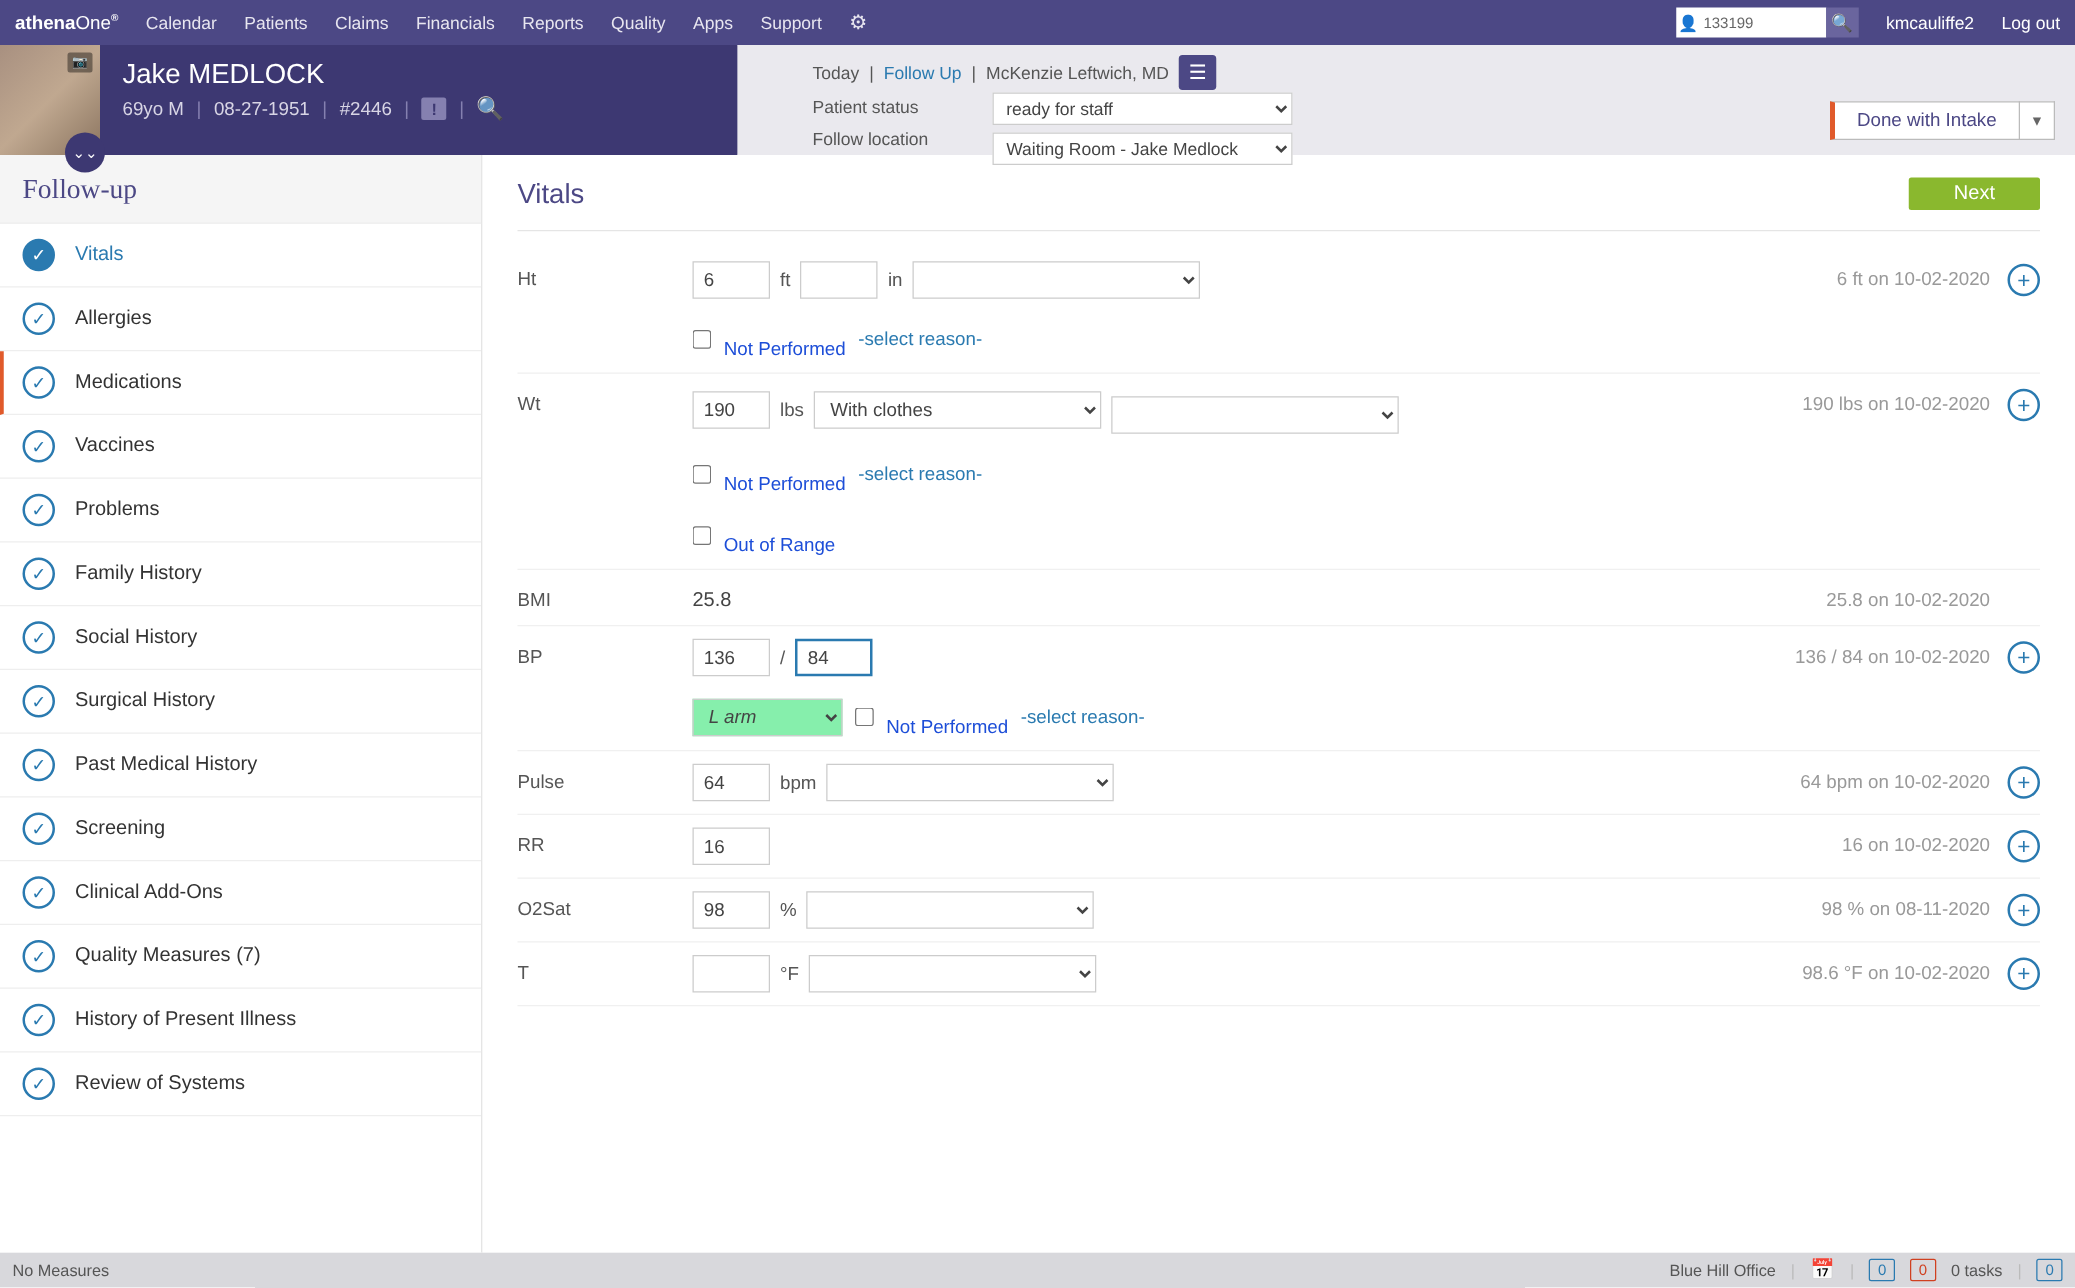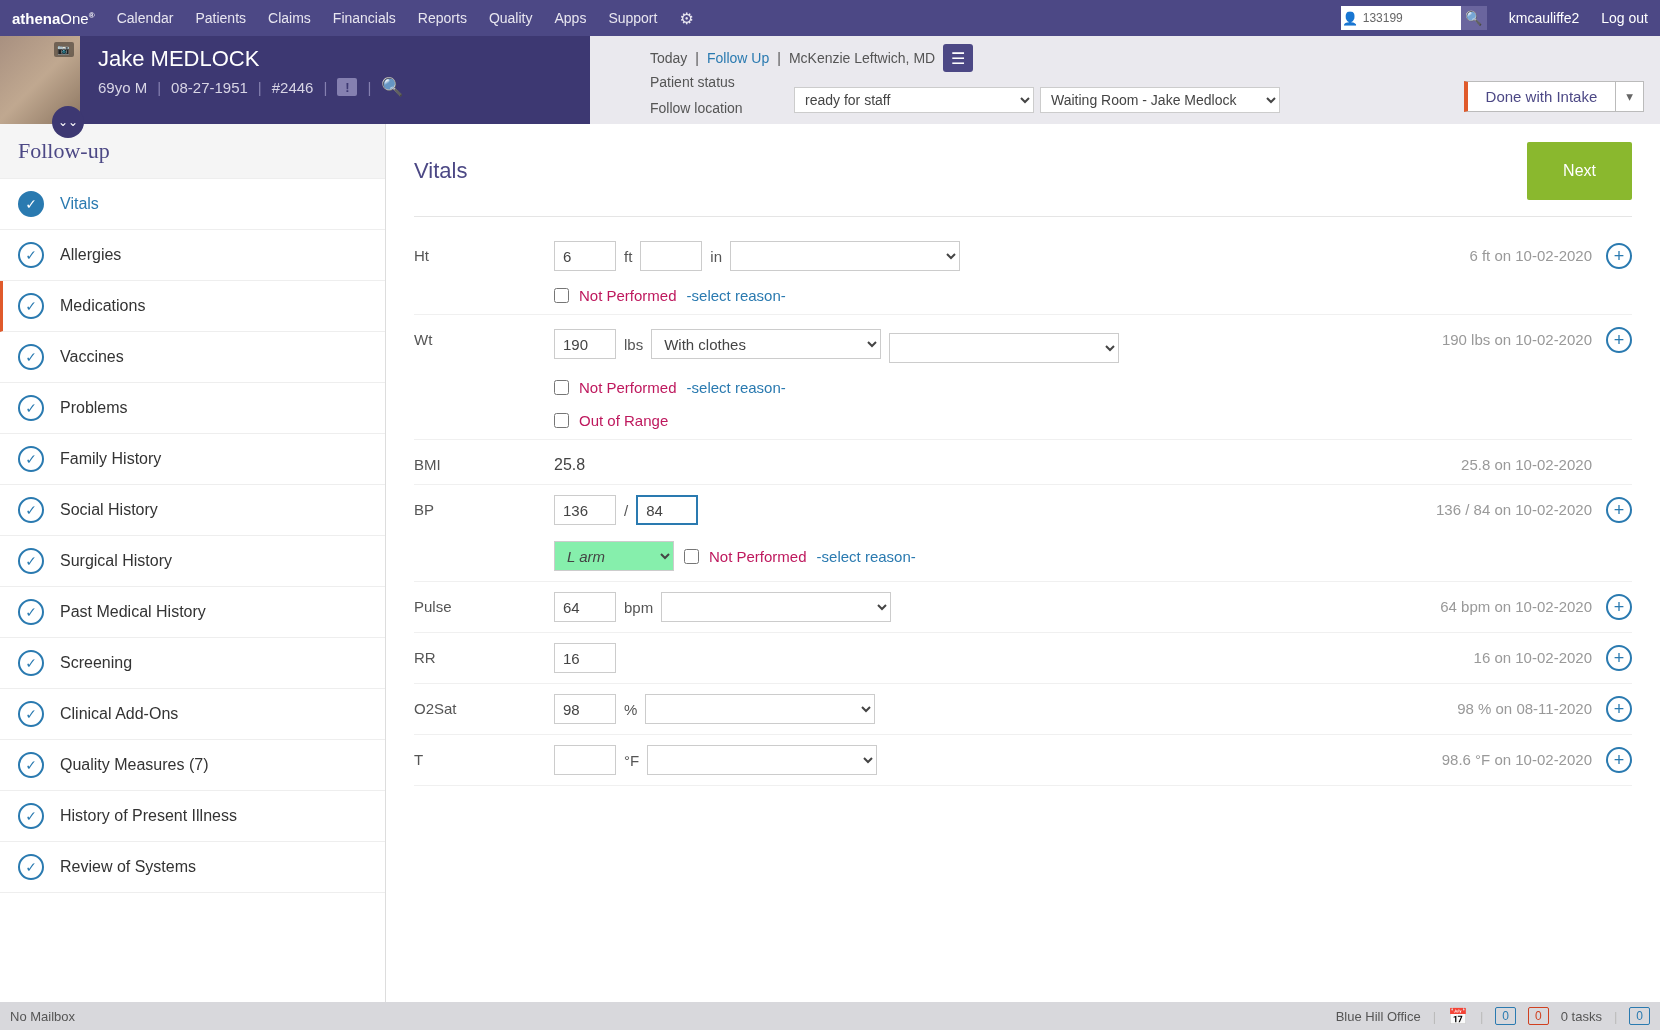--- a/index.html
+++ b/index.html
@@ -32,57 +32,57 @@
 .ptheader .alerticon { background:#8580b0; color:#3d3872; width:20px; height:18px; display:inline-flex; align-items:center; justify-content:center; border-radius:2px; font-size:13px; font-weight:bold; }
 .ptheader .searchpt { color:#fff; font-size:18px; }
 .ptheader .chevwrap { position:absolute; left:52px; bottom:-14px; width:32px; height:32px; background:#3d3872; border-radius:50%; display:flex; align-items:center; justify-content:center; color:#fff; font-size:12px; z-index:5; }
 .ptheader .rightblock { flex:1; background:#eae9ee; padding: 8px 16px 0 60px; position:relative; }
 .ptheader .toprow { display:flex; gap:8px; align-items:center; font-size:14px; color:#555; }
 .ptheader .toprow .fu { color:#2a7ab0; }
 .ptheader .hamburger { width:30px; height:28px; background:#4c4885; color:#fff; display:inline-flex; align-items:center; justify-content:center; border-radius:3px; font-size:16px; cursor:pointer; }
 .ptheader .statusrow { display:flex; align-items:center; gap:14px; margin-top:2px; }
 .ptheader .statusrow .lbls { width:130px; text-align:left; color:#555; }
 .ptheader .statusrow label { display:block; margin-bottom:10px; font-size:14px; }
-.ptheader .statusrow .selects { display:flex; flex-direction:row; gap:6px; }
+.ptheader .statusrow .selects { display:flex; flex-direction:column; gap:6px; }
 .ptheader select.hdrsel { width:240px; height:26px; border:1px solid #ccc; background:#fff; font-size:14px; padding:2px 6px; color:#444; }
 .ptheader .donewrap { position:absolute; right:16px; bottom:12px; display:flex; }
 .ptheader .donebtn { border:1px solid #bbb; border-left:4px solid #e05a2b; background:#fff; color:#4c4885; font-size:15px; padding:6px 18px; cursor:pointer; }
 .ptheader .donecaret { border:1px solid #bbb; border-left:none; background:#fff; padding:6px 10px; cursor:pointer; color:#666; }
 
 
 .main { display:flex; height: calc(100vh - 36px - 88px - 28px); }
 .sidebar { width: 386px; background:#fff; border-right:1px solid #ddd; overflow-y:auto; }
 .sidebar .title { padding:14px 18px; font-size:22px; color:#4c4885; border-bottom:1px solid #eee; background:#f5f5f5;font-family:Liberation Serif, serif; }
 .navitem { display:flex; align-items:center; gap:16px; padding:12px 18px; border-bottom:1px solid #eee; font-size:16px; color:#333; cursor:pointer; position:relative; }
 .navitem.active { color:#2a7ab0; }
 .navitem.marked { border-left:3px solid #e05a2b; padding-left:15px; }
 .navitem .check { width:26px; height:26px; border:2px solid #2a7ab0; border-radius:50%; display:inline-flex; align-items:center; justify-content:center; color:#2a7ab0; font-size:14px; flex-shrink:0; }
 .navitem.active .check { background:#2a7ab0; color:#fff; }
 
 .content { flex:1; background:#fff; padding:18px 28px; overflow-y:auto; }
 .content .chead { display:flex; align-items:center; justify-content:space-between; border-bottom:1px solid #e5e5e5; padding-bottom:16px; margin-bottom:14px; }
 .content .chead h2 { font-size:22px; color:#4c4885; font-weight:400; }
-.content .nextbtn { background:#8ab82e; color:#fff; border:none; padding:20px 36px; font-size:16px; border-radius:2px; cursor:pointer; }
+.content .nextbtn { background:#8ab82e; color:#fff; border:none; padding:4px 36px; font-size:16px; border-radius:2px; cursor:pointer; }
 
 .vrow { display:flex; align-items:flex-start; padding:10px 0; border-bottom:1px solid #f0f0f0; }
 .vrow .vlabel { width:140px; color:#555; font-size:15px; padding-top:6px; }
 .vrow .vinputs { flex:1; display:flex; flex-wrap:wrap; gap:8px; align-items:center; }
 .vrow .vprev { width:280px; text-align:right; color:#999; font-size:15px; padding-top:6px; }
 .vrow .vadd { width:40px; text-align:right; padding-top:2px; }
 .plusbtn { width:26px; height:26px; border:2px solid #2a7ab0; border-radius:50%; background:#fff; color:#2a7ab0; font-size:18px; font-weight:300; line-height:22px; cursor:pointer; display:inline-flex; align-items:center; justify-content:center; }
 
 .vin { border:1px solid #ccc; height:30px; padding:2px 8px; font-size:15px; color:#444; }
 .vin.num { width:62px; }
 .vin.sel { width:230px; background:#fff; }
 .vin.selshort { width:120px; background:#86efac;font-style:italic; }
 .vin.focused { border:2px solid #2a7ab0; }
 .unit { font-size:15px; color:#555; }
 .npline { width:100%; display:flex; align-items:center; gap:10px; margin-top:8px; }
 .npline input[type=checkbox] { width:15px; height:15px; }
-.npline .nplabel { font-size:15px; color:#be185d; }
+.npline .nplabel { font-size:15px; color:#1d4ed8;margin-top:16px; }
 .npline .reason { color:#2a7ab0; font-size:15px; cursor:pointer; }
 .bmival { font-size:16px; color:#444; padding-top:6px; }
 
 
 .footer { height:28px; background:#d8d8dc; display:flex; align-items:center; padding:0 10px; font-size:13px; color:#555; gap:12px; }
 .footer .spacer { flex:1; }
 .footer .badge { border:1.5px solid #2a7ab0; color:#2a7ab0; padding:0 6px; border-radius:2px; font-size:12px; height:18px; display:inline-flex; align-items:center; }
 .footer .badge.red { border-color:#d04020; color:#d04020; }
 .footer .calico { color:#2a7ab0; font-size:16px; }
 .footer .fsep { color:#bbb; }
@@ -329,21 +329,21 @@
         <select class="vin sel"><option></option></select>
       </div>
       <div class="vprev">98.6 °F on 10-02-2020</div>
       <div class="vadd"><button class="plusbtn">+</button></div>
     </div>
 
   </div>
 </div>
 
 <div class="footer">
-  <span>No Mailbox</span>
+  <span>No Measures</span>
   <span class="spacer"></span>
   <span>Blue Hill Office</span>
   <span class="fsep">|</span>
   <span class="calico">📅</span>
   <span class="fsep">|</span>
   <span class="badge">0</span>
   <span class="badge red">0</span>
   <span>0 tasks</span>
   <span class="fsep">|</span>
   <span class="badge">0</span>

